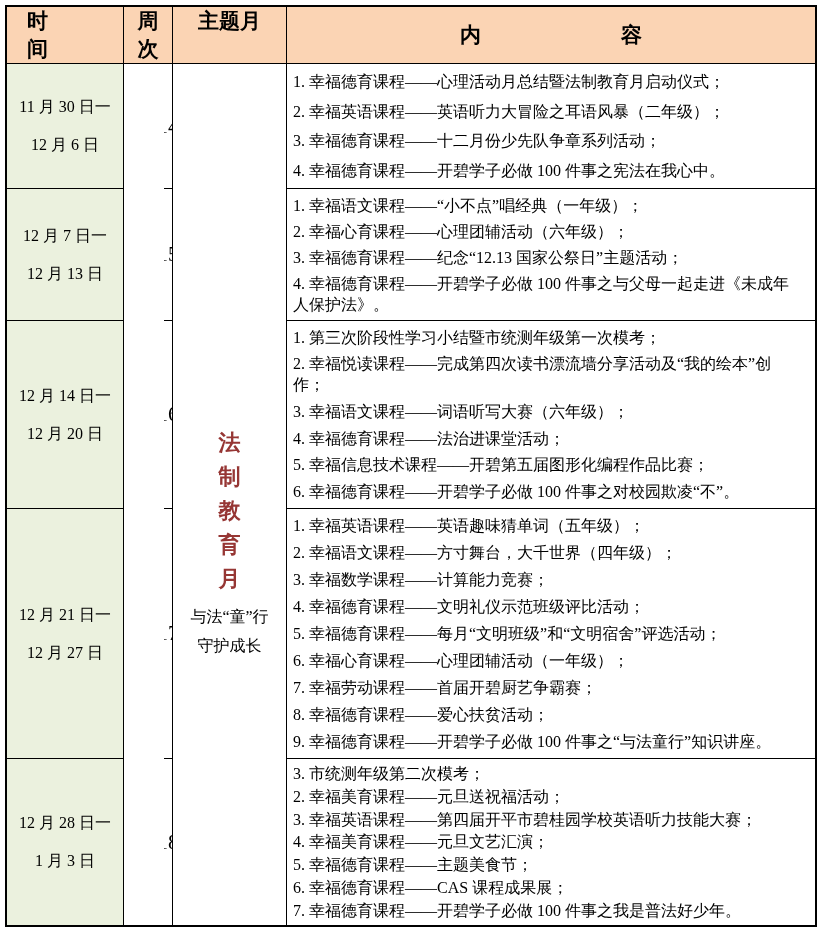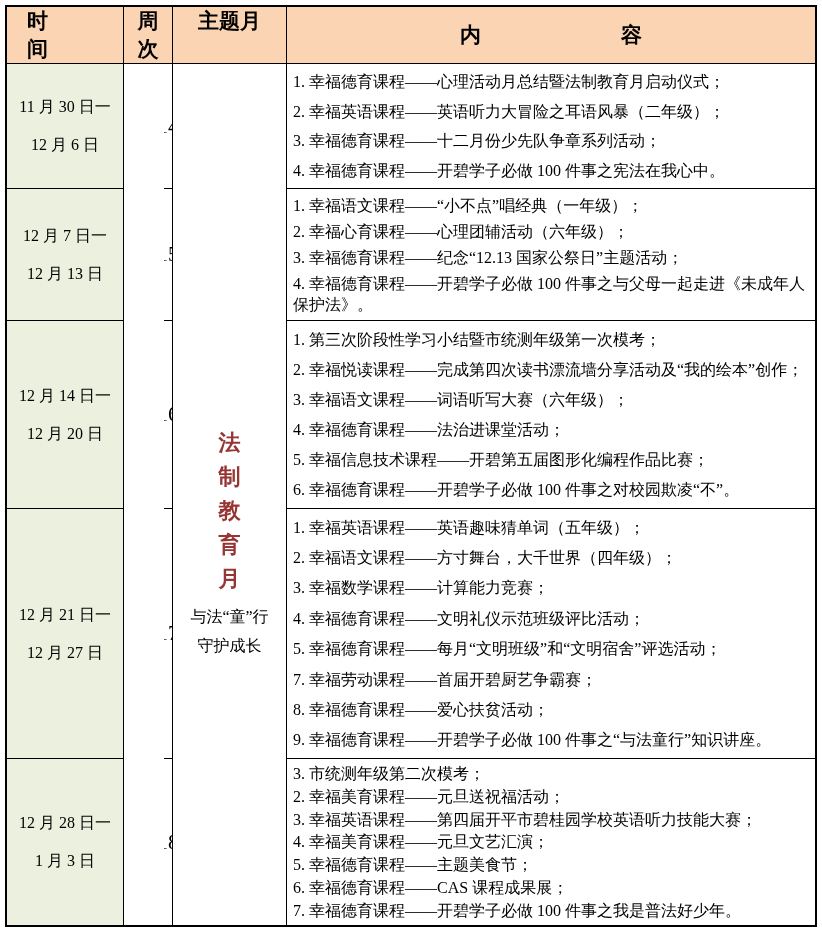--- a/index.html
+++ b/index.html
@@ -47,21 +47,21 @@
     border-right:1px solid #000; border-bottom:none;
     display:flex; flex-direction:column; align-items:center; justify-content:center;
     padding-top:96px;
   }
   .theme-char { font-size:22px; font-weight:bold; color:#963634; line-height:34px; text-align:center; }
   .theme-sub  { font-size:16px; line-height:29px; color:#000; text-align:center; margin-top:6px; }
 
   
   .content-cell {
     display:flex; flex-direction:column; justify-content:space-around;
-    padding:3px 4px 3px 6px; font-size:16px;
+    padding:3px 16px 3px 6px; font-size:16px;
   }
   .item { line-height:21px; }
 </style>
 </head>
 <body>
 
 <div class="tbl">
 
   <div class="cell gc1 gr1 hdr hdr-time">
     <span>时</span>
@@ -131,20 +131,21 @@
     <span>12 月 21 日一</span>
     <span>12 月 27 日</span>
   </div>
   <div class="cell gc2 gr5 week-cell">17</div>
   <div class="cell gc4 gr5 content-cell">
     <div class="item">1. 幸福英语课程——英语趣味猜单词（五年级）；</div>
     <div class="item">2. 幸福语文课程——方寸舞台，大千世界（四年级）；</div>
     <div class="item">3. 幸福数学课程——计算能力竞赛；</div>
     <div class="item">4. 幸福德育课程——文明礼仪示范班级评比活动；</div>
     <div class="item">5. 幸福德育课程——每月“文明班级”和“文明宿舍”评选活动；</div>
+    <div class="item">6. 幸福心育课程——心理团辅活动（一年级）；</div>
     <div class="item">7. 幸福劳动课程——首届开碧厨艺争霸赛；</div>
     <div class="item">8. 幸福德育课程——爱心扶贫活动；</div>
     <div class="item">9. 幸福德育课程——开碧学子必做 100 件事之“与法童行”知识讲座。</div>
   </div>
 
   <div class="cell gc1 gr6 time-cell">
     <span>12 月 28 日一</span>
     <span>1 月 3 日</span>
   </div>
   <div class="cell gc2 gr6 week-cell">18</div>

